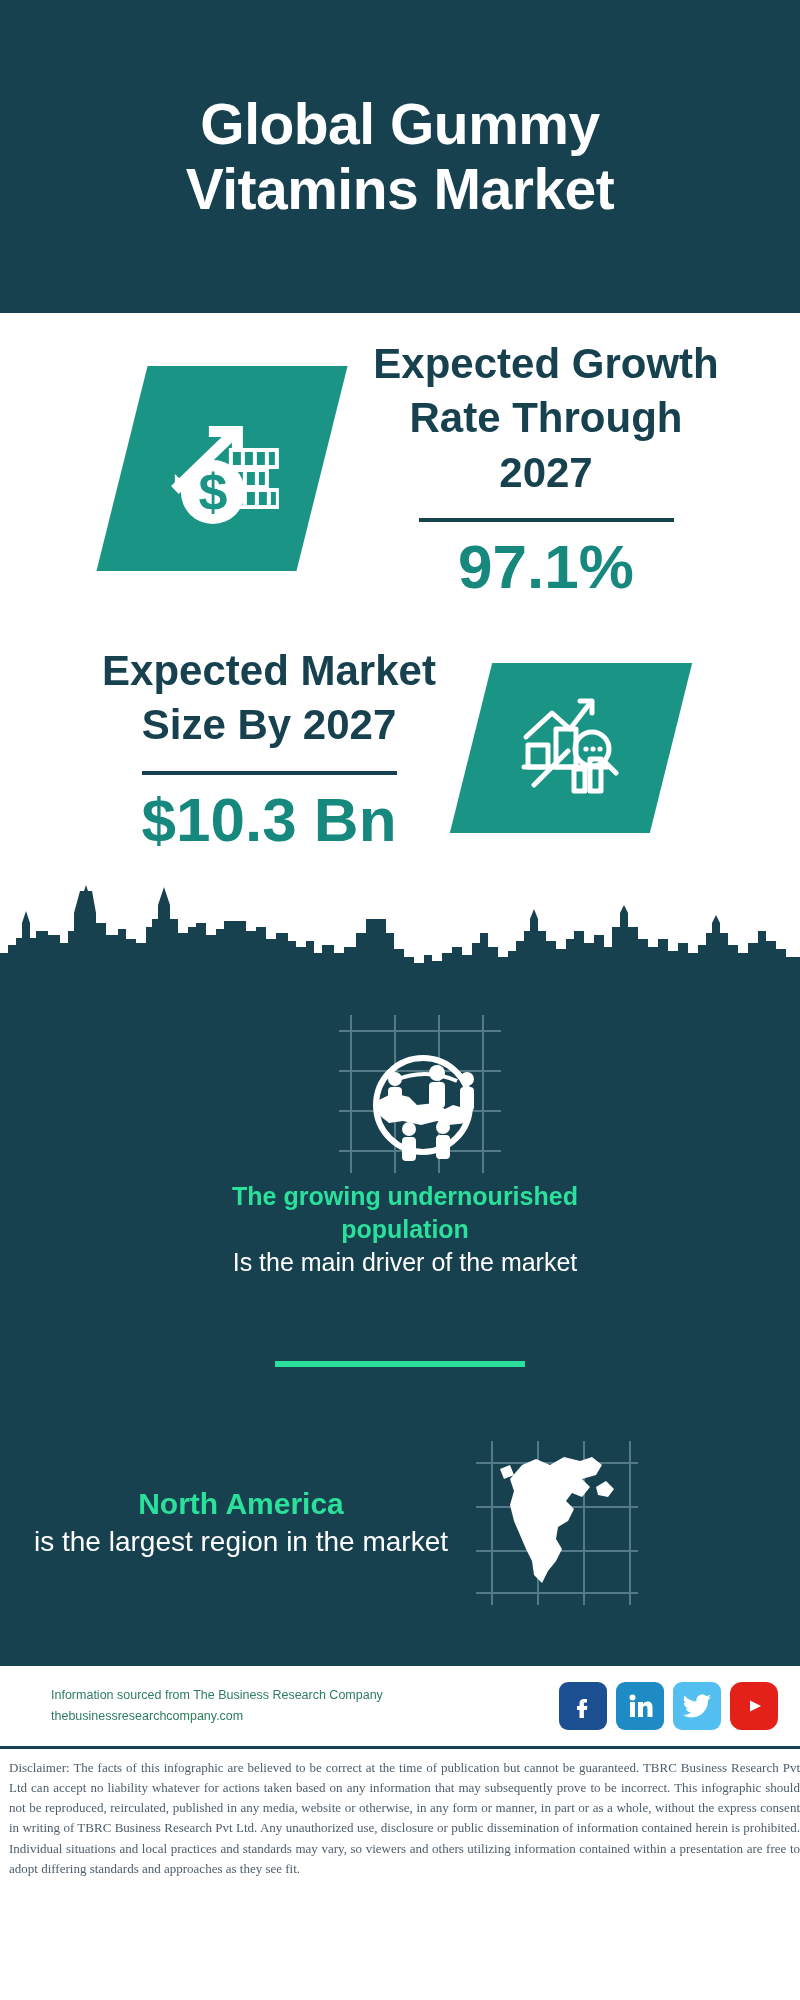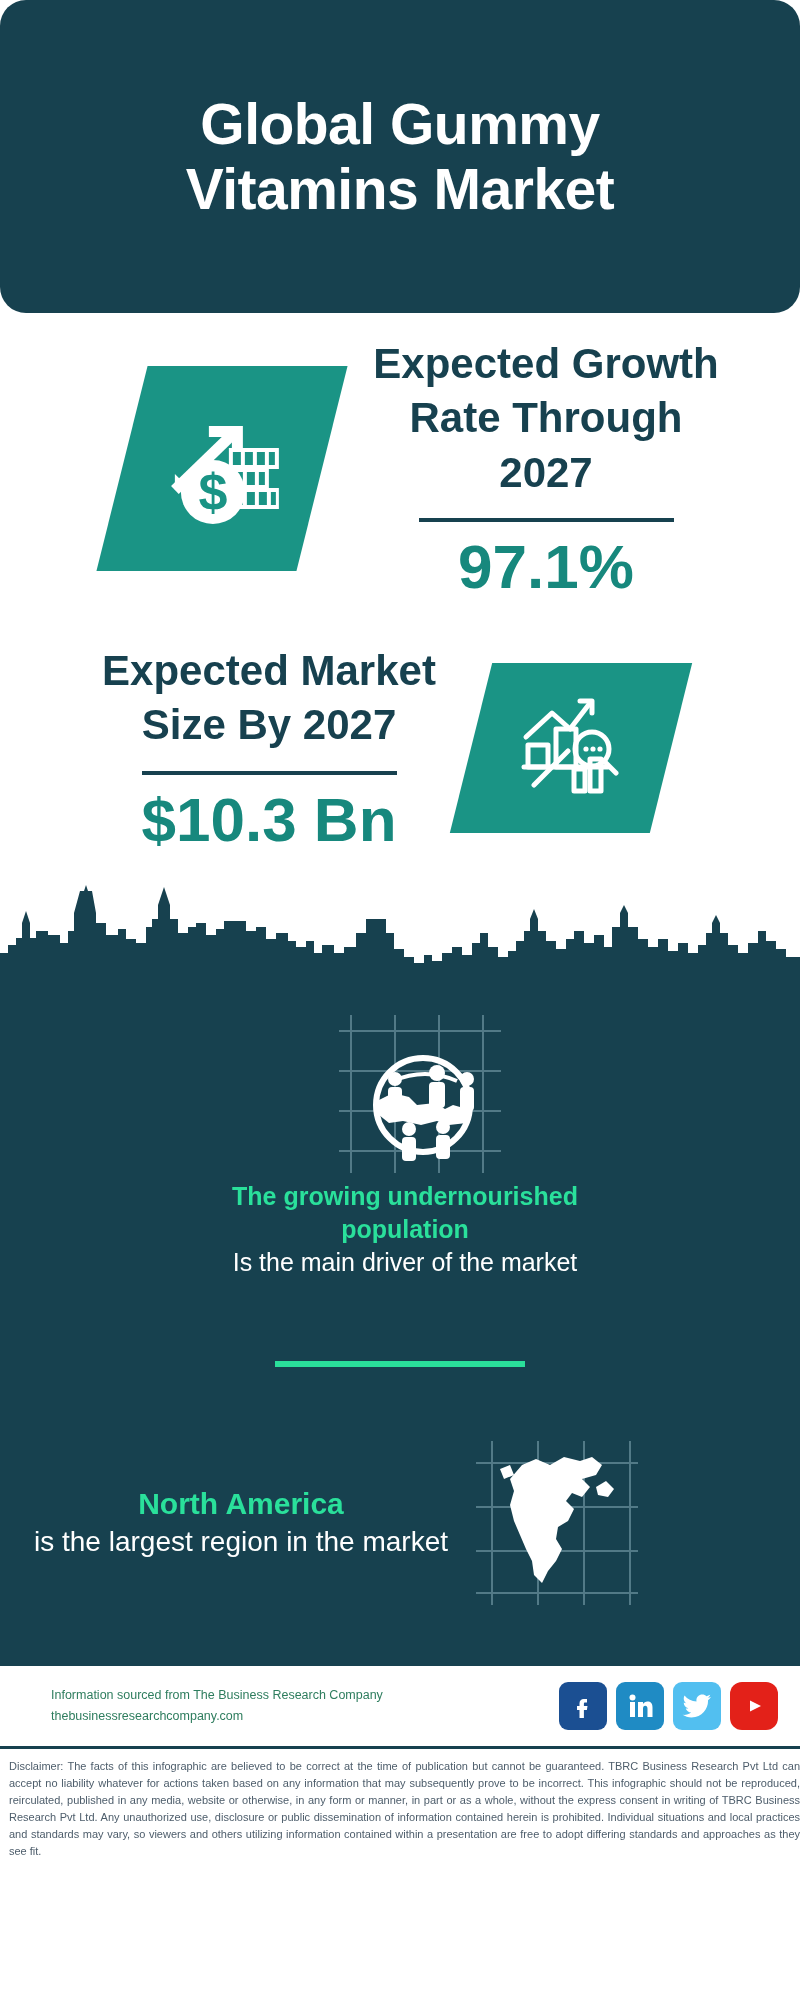--- a/index.html
+++ b/index.html
@@ -11,21 +11,20 @@
     overflow:hidden;
   }
   .page{ width:800px; height:2000px; position:relative; background:#ffffff; }
 
   
   .header{
     height:313px;
     background:#17414f;
     display:flex; align-items:center; justify-content:center;
     text-align:center;
-    border-radius:26px;
   }
   .header-title{
     color:#ffffff;
     font-size:57px;
     font-weight:bold;
     line-height:1.14;
     letter-spacing:-0.5px;
     max-width:620px;
   }
 
@@ -160,24 +159,24 @@
   }
   .fb{ background:#1b4f92; }
   .li{ background:#1f8bc4; }
   .tw{ background:#52bff0; }
   .yt{ background:#e32119; border-radius:12px; }
 
   
   .disclaimer{
     padding:9px 0 0 9px;
     color:#4d5d6b;
-    font-size:11px;
+    font-size:13px;
     line-height:1.55;
     text-align:justify;
-    font-family:Liberation Sans, sans-serif;
+    font-family:Liberation Serif, serif;
   }
 </style>
 </head>
 <body>
 
 <div class="page">
 
   <div class="header">
     <div class="header-title">Global Gummy Vitamins Market</div>
   </div>

